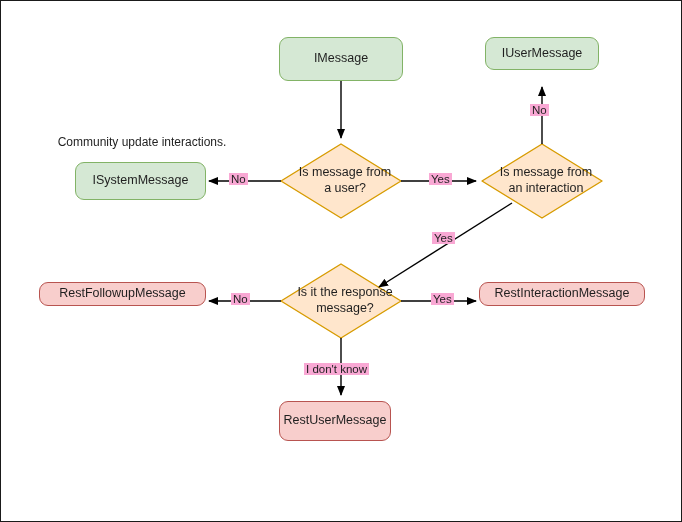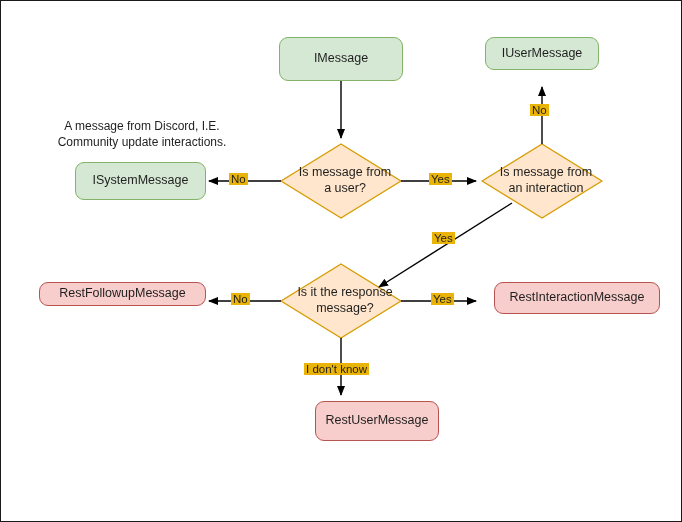--- a/index.html
+++ b/index.html
@@ -66,21 +66,21 @@
     font-size: 12px;
     color: #1f1f1f;
     text-align: center;
     line-height: 1.33;
     z-index: 3;
   }
   .edge-label {
     position: absolute;
     font-size: 11.5px;
     color: #1f1f1f;
-    background: #eab308;
+    background: #f9a8d4;
     padding: 0 2px;
     white-space: nowrap;
     z-index: 4;
   }
 </style>
 </head>
 <body>
 
 <div id="canvas">
 
@@ -142,25 +142,25 @@
     <span class="diamond-label">
       <span>Is it the response</span><br>
       <span>message?</span>
     </span>
   </div>
 
   <div class="node node-box node-pink" style="left:38px; top:281px; width:167px; height:24px;">
     <span>RestFollowupMessage</span>
   </div>
 
-  <div class="node node-box node-pink" style="left:478px; top:281px; width:166px; height:32px;margin-left:15px;">
+  <div class="node node-box node-pink" style="left:478px; top:281px; width:166px; height:24px;">
     <span>RestInteractionMessage</span>
   </div>
 
-  <div class="node node-box node-pink" style="left:278px; top:400px; width:124px; height:40px;margin-left:36px;">
+  <div class="node node-box node-pink" style="left:278px; top:400px; width:112px; height:40px;">
     <span>RestUserMessage</span>
   </div>
 
   <div class="edge-label" style="left:228px; top:172px;">
     <span>No</span>
   </div>
 
   <div class="edge-label" style="left:428px; top:172px;">
     <span>Yes</span>
   </div>
@@ -179,18 +179,18 @@
 
   <div class="edge-label" style="left:430px; top:292px;">
     <span>Yes</span>
   </div>
 
   <div class="edge-label" style="left:303px; top:362px;">
     <span>I don't know</span>
   </div>
 
   <div class="caption" style="left:48px; top:118px; width:186px;">
-    <span>A message from Discord, I.E.</span><br>
+    <br>
     <span>Community update interactions.</span>
   </div>
 
 
 </div>
 
 </body></html>

